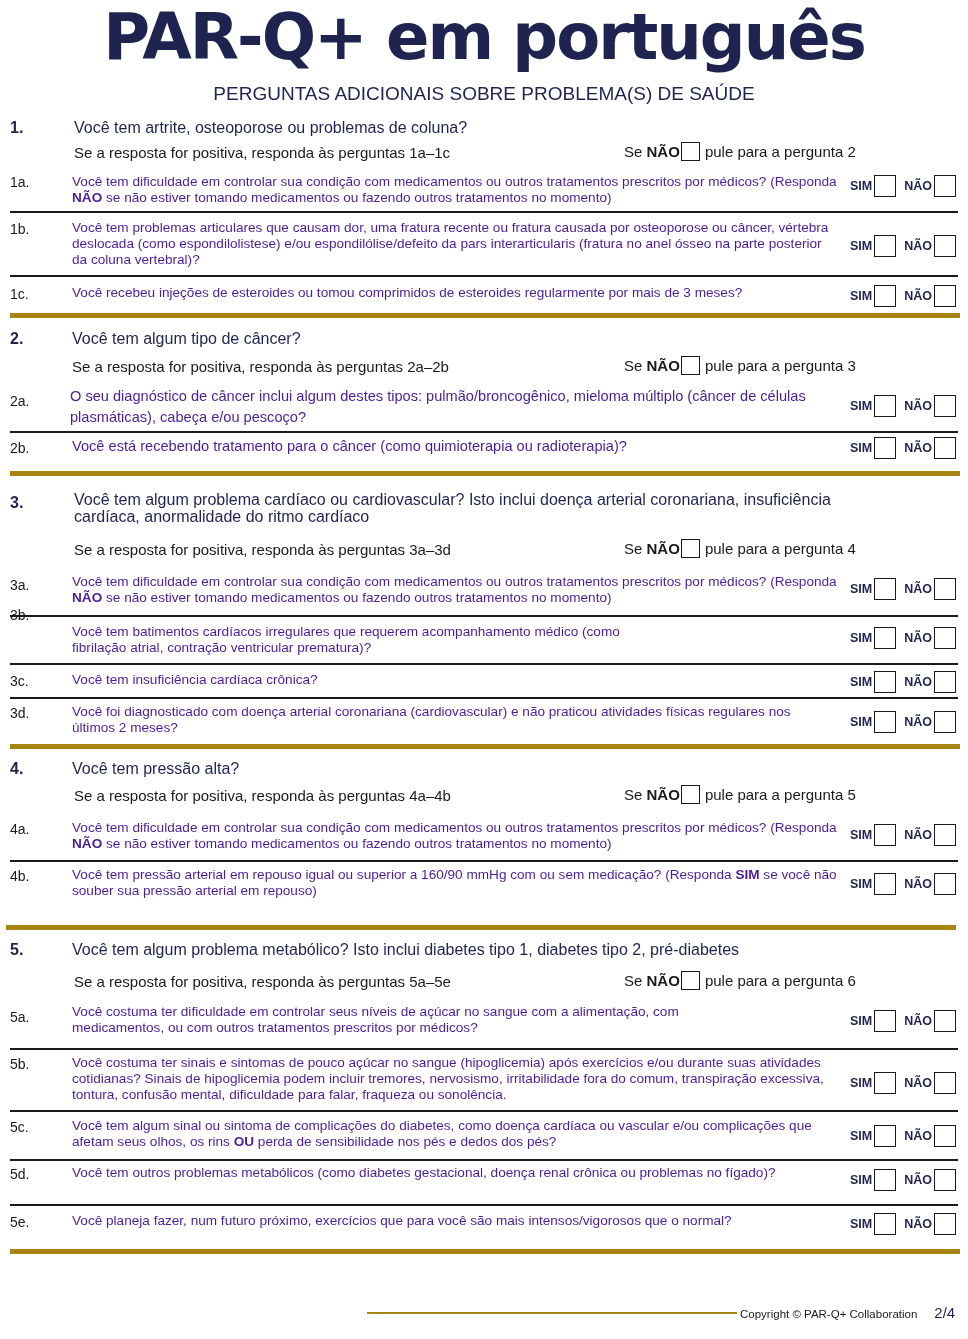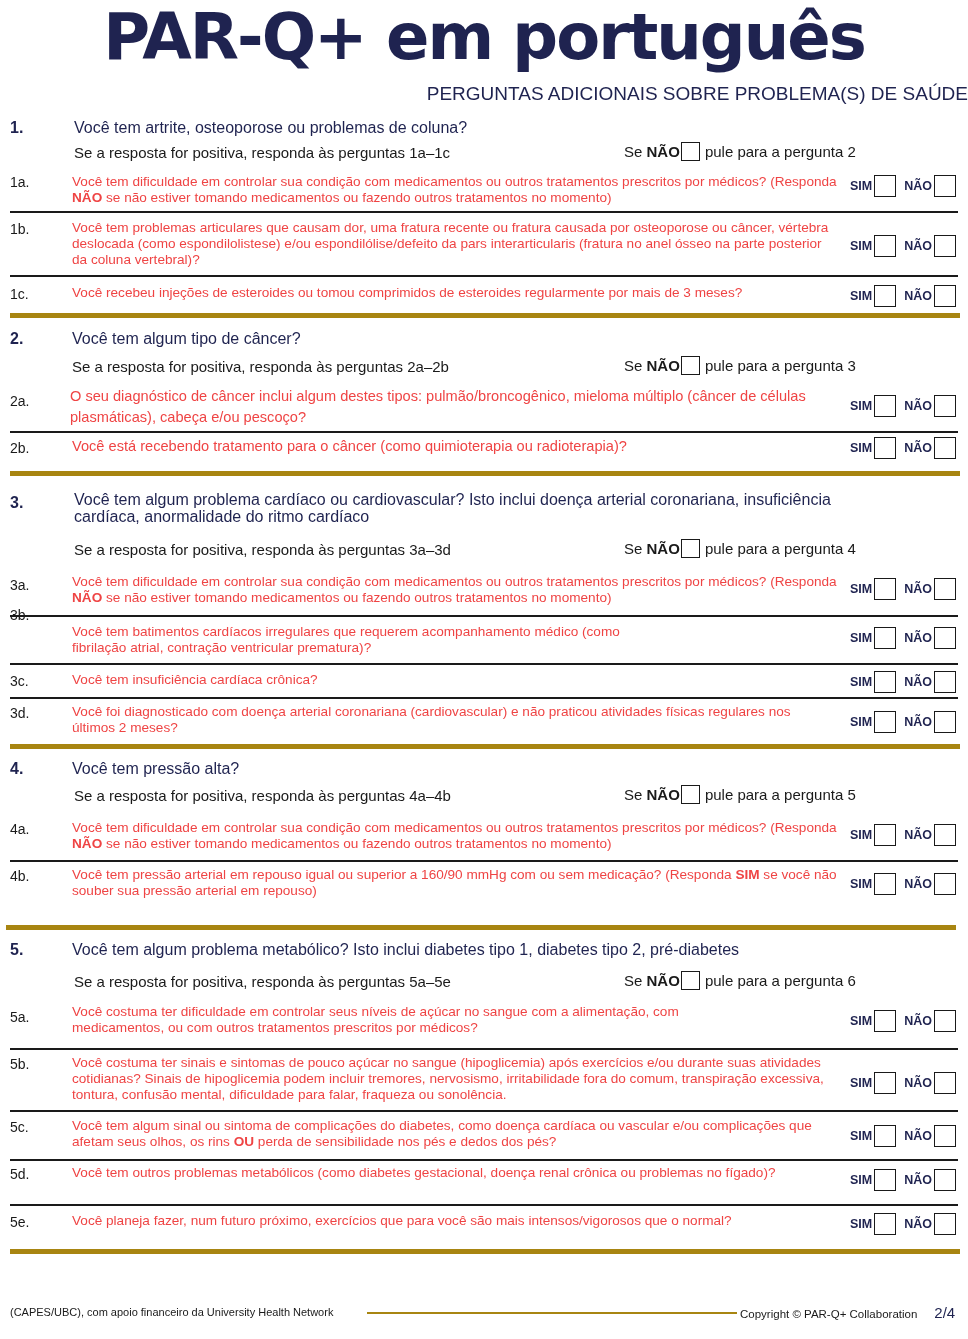--- a/index.html
+++ b/index.html
@@ -1,31 +1,31 @@
 <!DOCTYPE html>
 <html><head>
 <meta charset="utf-8">
 <style>
   html, body { margin: 0; padding: 0; background: #ffffff; }
   body { width: 968px; height: 1339px; position: relative; overflow: hidden;
          font-family: "Liberation Sans", "DejaVu Sans", sans-serif; color: #1a1a1a; }
   .title { position: absolute; left: 0; top: -8px; width: 968px; text-align: center;
            font-family: "DejaVu Sans", sans-serif; font-weight: bold; font-size: 64px;
            letter-spacing: -2px; color: #1f2350; line-height: 90px; }
-  .subtitle { position: absolute; left: 0; top: 83px; width: 968px; text-align: right;
+  .subtitle { position: absolute; left: 0; top: 83px; width: 968px; text-align: center;
               font-size: 19px; color: #1f2350; letter-spacing: 0px; }
   .qnum { position: absolute; left: 10px; font-weight: bold; font-size: 16px; color: #1f2350; }
   .qtitle { position: absolute; left: 74px; font-size: 16px; color: #1f2350; line-height: 17px; width: 760px; }
   .qtitle b { font-weight: normal; }
   .instr { position: absolute; left: 74px; font-size: 15px; color: #1a1a1a; }
   .skip { position: absolute; left: 624px; font-size: 15px; color: #1a1a1a; display: flex; align-items: center; }
   .skip b { font-weight: bold; }
   .skipbox { display: inline-block; width: 19px; height: 19px; border: 1.6px solid #1a1a1a; margin: 0 5px 0 1px; box-sizing: border-box; }
   .sublabel { position: absolute; left: 10px; font-size: 14px; color: #1a1a1a; }
-  .subtext { position: absolute; left: 72px; font-size: 13.6px; line-height: 16px; color: #ef4444; width: 768px; }
+  .subtext { position: absolute; left: 72px; font-size: 13.6px; line-height: 16px; color: #4c1d95; width: 768px; }
   .subtext b { font-weight: bold; }
   .subtext.big { font-size: 14.6px; line-height: 21px; }
   .yn { position: absolute; left: 850px; display: flex; align-items: center; font-size: 12.5px; font-weight: bold; color: #1f2350; }
   .ynbox { display: inline-block; width: 22px; height: 22px; border: 1.6px solid #1a1a1a; box-sizing: border-box; margin-left: 2px; margin-right: 8px; background: #fff; }
   .ynbox.last { margin-right: 0; }
   .rule { position: absolute; left: 10px; width: 948px; height: 2px; background: #1a1a1a; }
   .gold { position: absolute; left: 10px; width: 950px; height: 5px; background: #a88511; }
   .footer-left { position: absolute; left: 10px; top: 1304px; font-size: 11px; line-height: 16px; color: #1a1a1a; }
   .footer-line { position: absolute; left: 367px; top: 1312px; width: 370px; height: 2px; background: #a88511; }
   .footer-right { position: absolute; left: 740px; top: 1304px; font-size: 11.5px; color: #1a1a1a; display: flex; align-items: baseline; }
@@ -257,21 +257,20 @@
         <span>SIM</span>
         <span class="ynbox"></span>
         <span>NÃO</span>
         <span class="ynbox last"></span>
       </div>
     <div class="gold" style="top:1249px"></div>
   </div>
 
   <div>
     <div class="footer-left">
-      <div>(CAPES/UBC), com  apoio financeiro da University Health Network</div>
     </div>
     <div class="footer-line"></div>
     <div class="footer-right">
       <span>Copyright © PAR-Q+ Collaboration</span>
       <span class="pg">2/4</span>
     </div>
   </div>
 
 </div>
 

